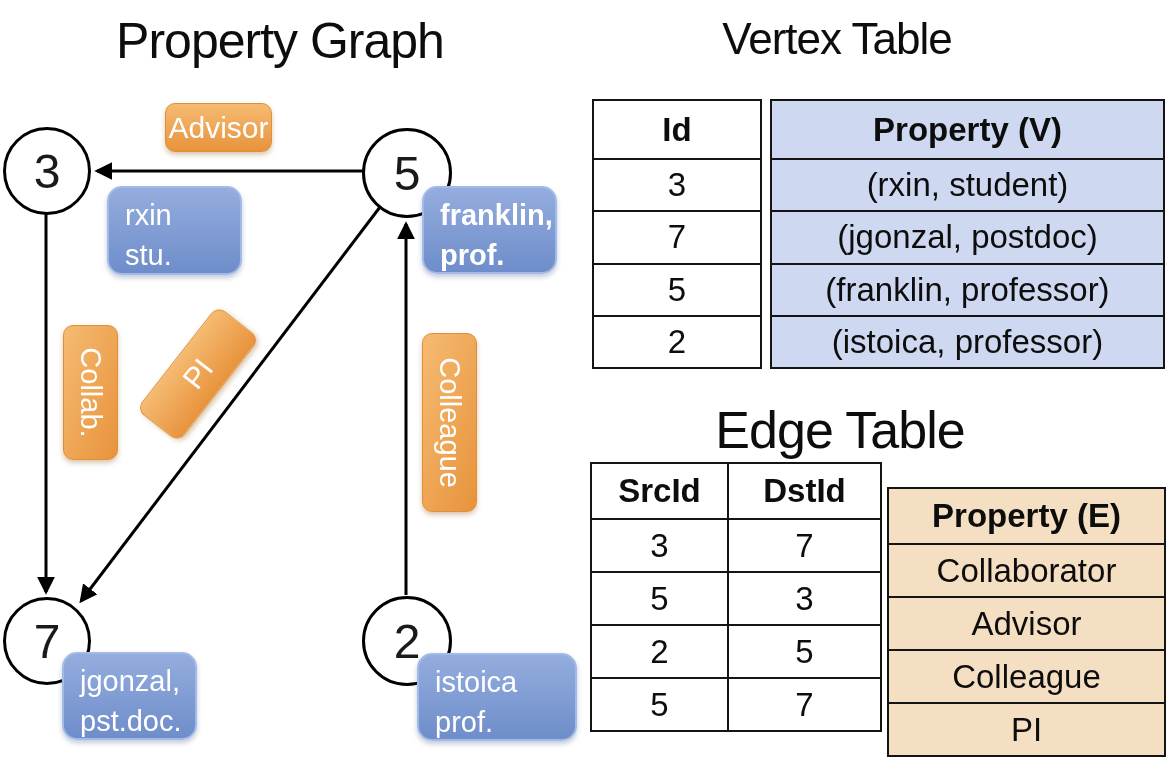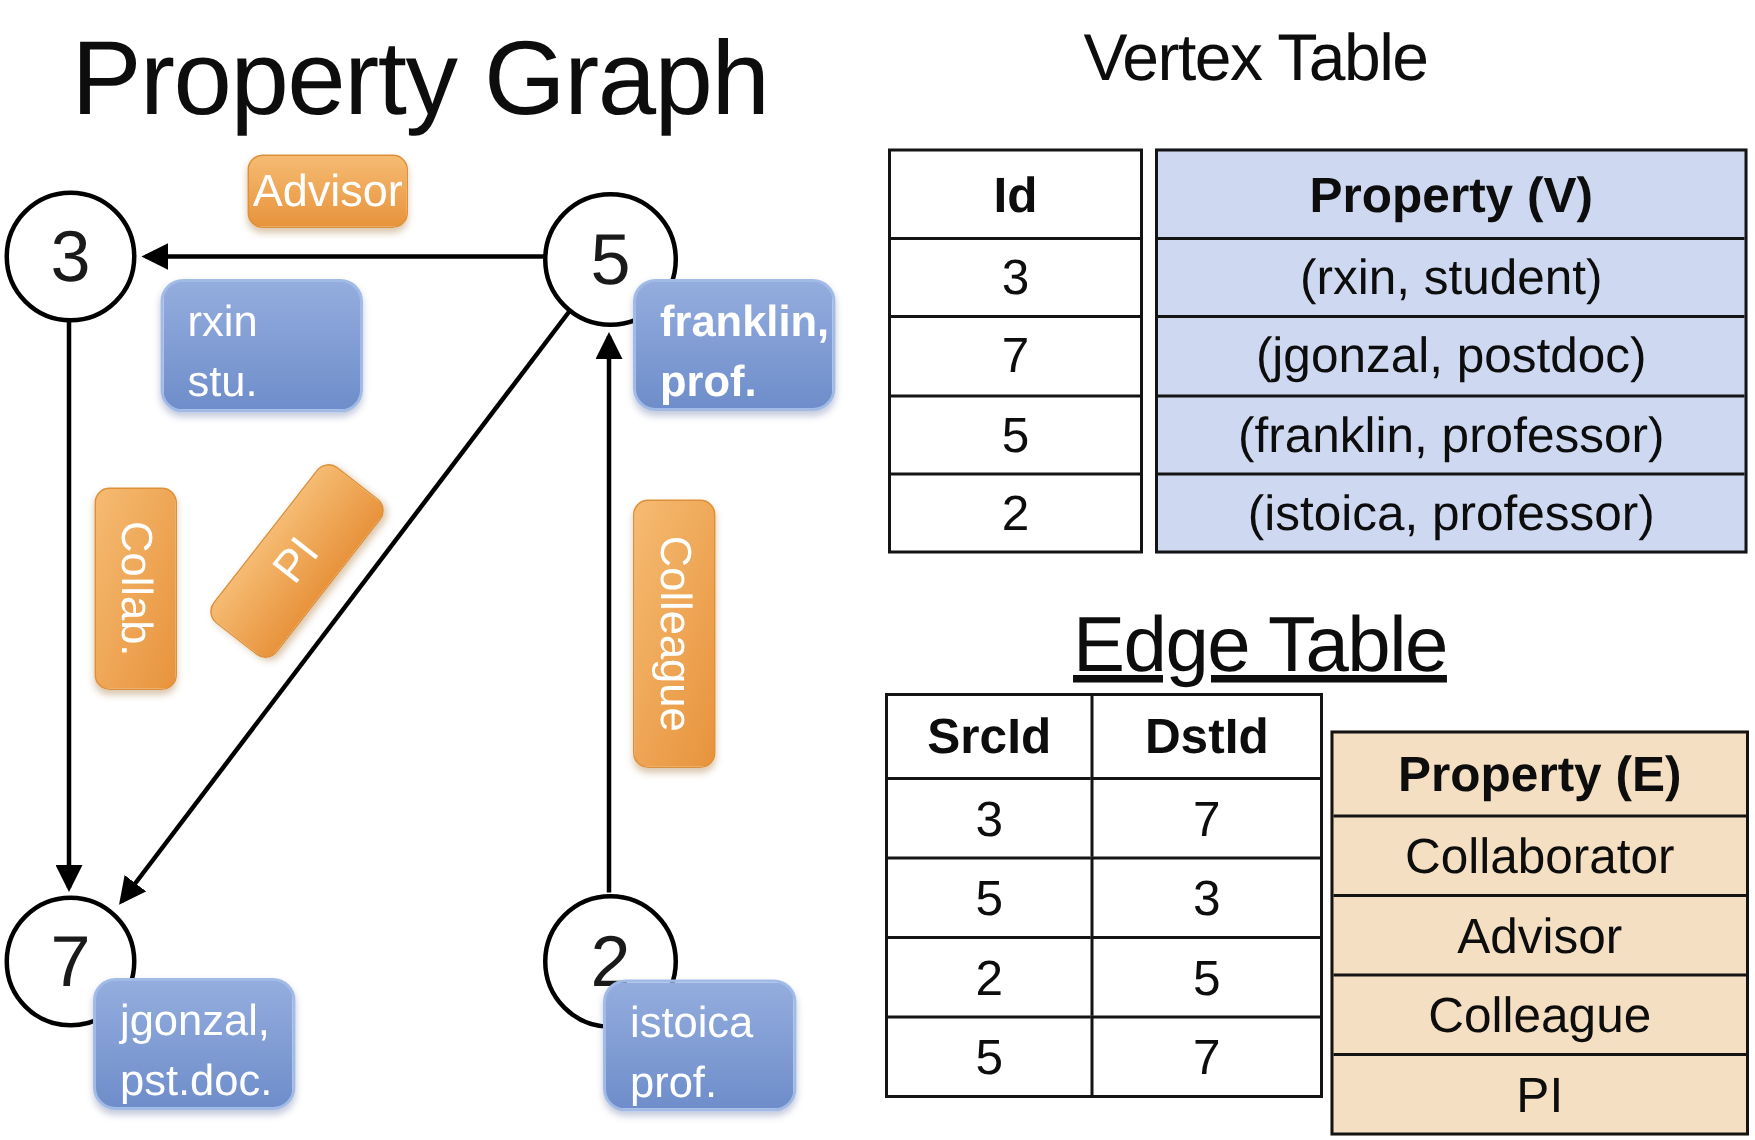--- a/index.html
+++ b/index.html
@@ -1,23 +1,23 @@
 <!DOCTYPE html>
 <html><head>
 <meta charset="utf-8">
 <style>
   * { margin:0; padding:0; box-sizing:border-box; }
   html,body { background:#fff; }
   body { font-family:"Liberation Sans", sans-serif; color:#111; }
   #stage { position:relative; width:1170px; height:760px; background:#fff; overflow:hidden; }
 
   .title { position:absolute; text-align:center; font-size:56px; letter-spacing:-1px; color:#0d0d0d; white-space:nowrap; }
-  #graph-title  { left:0;   top:12px;  width:560px; font-size:70px; }
+  #graph-title  { left:0;   top:12px;  width:560px; font-size:50px; }
   #vertex-title { left:587px; top:14px;  width:500px; font-size:44px; }
-  #edge-title   { left:590px; top:400px; width:500px; font-size:52px;text-decoration:underline; }
+  #edge-title   { left:590px; top:400px; width:500px; font-size:52px; }
 
   
   #edge-svg { position:absolute; left:0; top:0; width:585px; height:760px; z-index:1; }
 
   .node-circle { position:absolute; background:#fff; border:3px solid #000; border-radius:50%;
                  display:flex; align-items:center; justify-content:center;
                  font-size:48px; color:#1a1a1a; z-index:2; }
   #node-3 { left:3px;   top:127px; width:88px; height:88px; }
   #node-5 { left:362px; top:128px; width:90px; height:90px; }
   #node-7 { left:3px;   top:597px; width:88px; height:88px; }
@@ -35,21 +35,21 @@
                      transform:rotate(-52deg); }
   .rot90 { transform:rotate(90deg); white-space:nowrap; }
 
   .vprop { position:absolute; z-index:4; color:#fff; font-size:29px; line-height:40px;
            padding:7px 0 0 16px; border:2px solid #a2bbe6; border-radius:15px;
            background:linear-gradient(#94adde, #6e8dca);
            box-shadow:0 3px 5px rgba(60,80,140,.30); }
   #vprop-rxin     { left:63px;  top:186px; width:135px; height:89px;margin-left:44px; }
   #vprop-franklin { left:422px; top:186px; width:135px; height:88px;font-weight:bold; }
   #vprop-jgonzal  { left:62px;  top:652px; width:135px; height:88px; }
-  #vprop-istoica  { left:402px; top:653px; width:129px; height:88px; }
+  #vprop-istoica  { left:417px; top:653px; width:160px; height:88px; }
 
   
   .subtable { position:absolute; border:2px solid #141414; display:grid; background:#fff; }
   .cell { display:flex; align-items:center; justify-content:center; font-size:33px; color:#0d0d0d; }
   .cell.hdr { font-weight:bold; }
   .cell.rule { border-top:2px solid #141414; }
   .cell.colrule { border-left:2px solid #141414; }
 
   #vt-id   { left:592px; top:99px; width:170px; height:270px; grid-template-rows:57px repeat(4,1fr); }
   #vt-prop { left:770px; top:99px; width:395px; height:270px; grid-template-rows:57px repeat(4,1fr);

